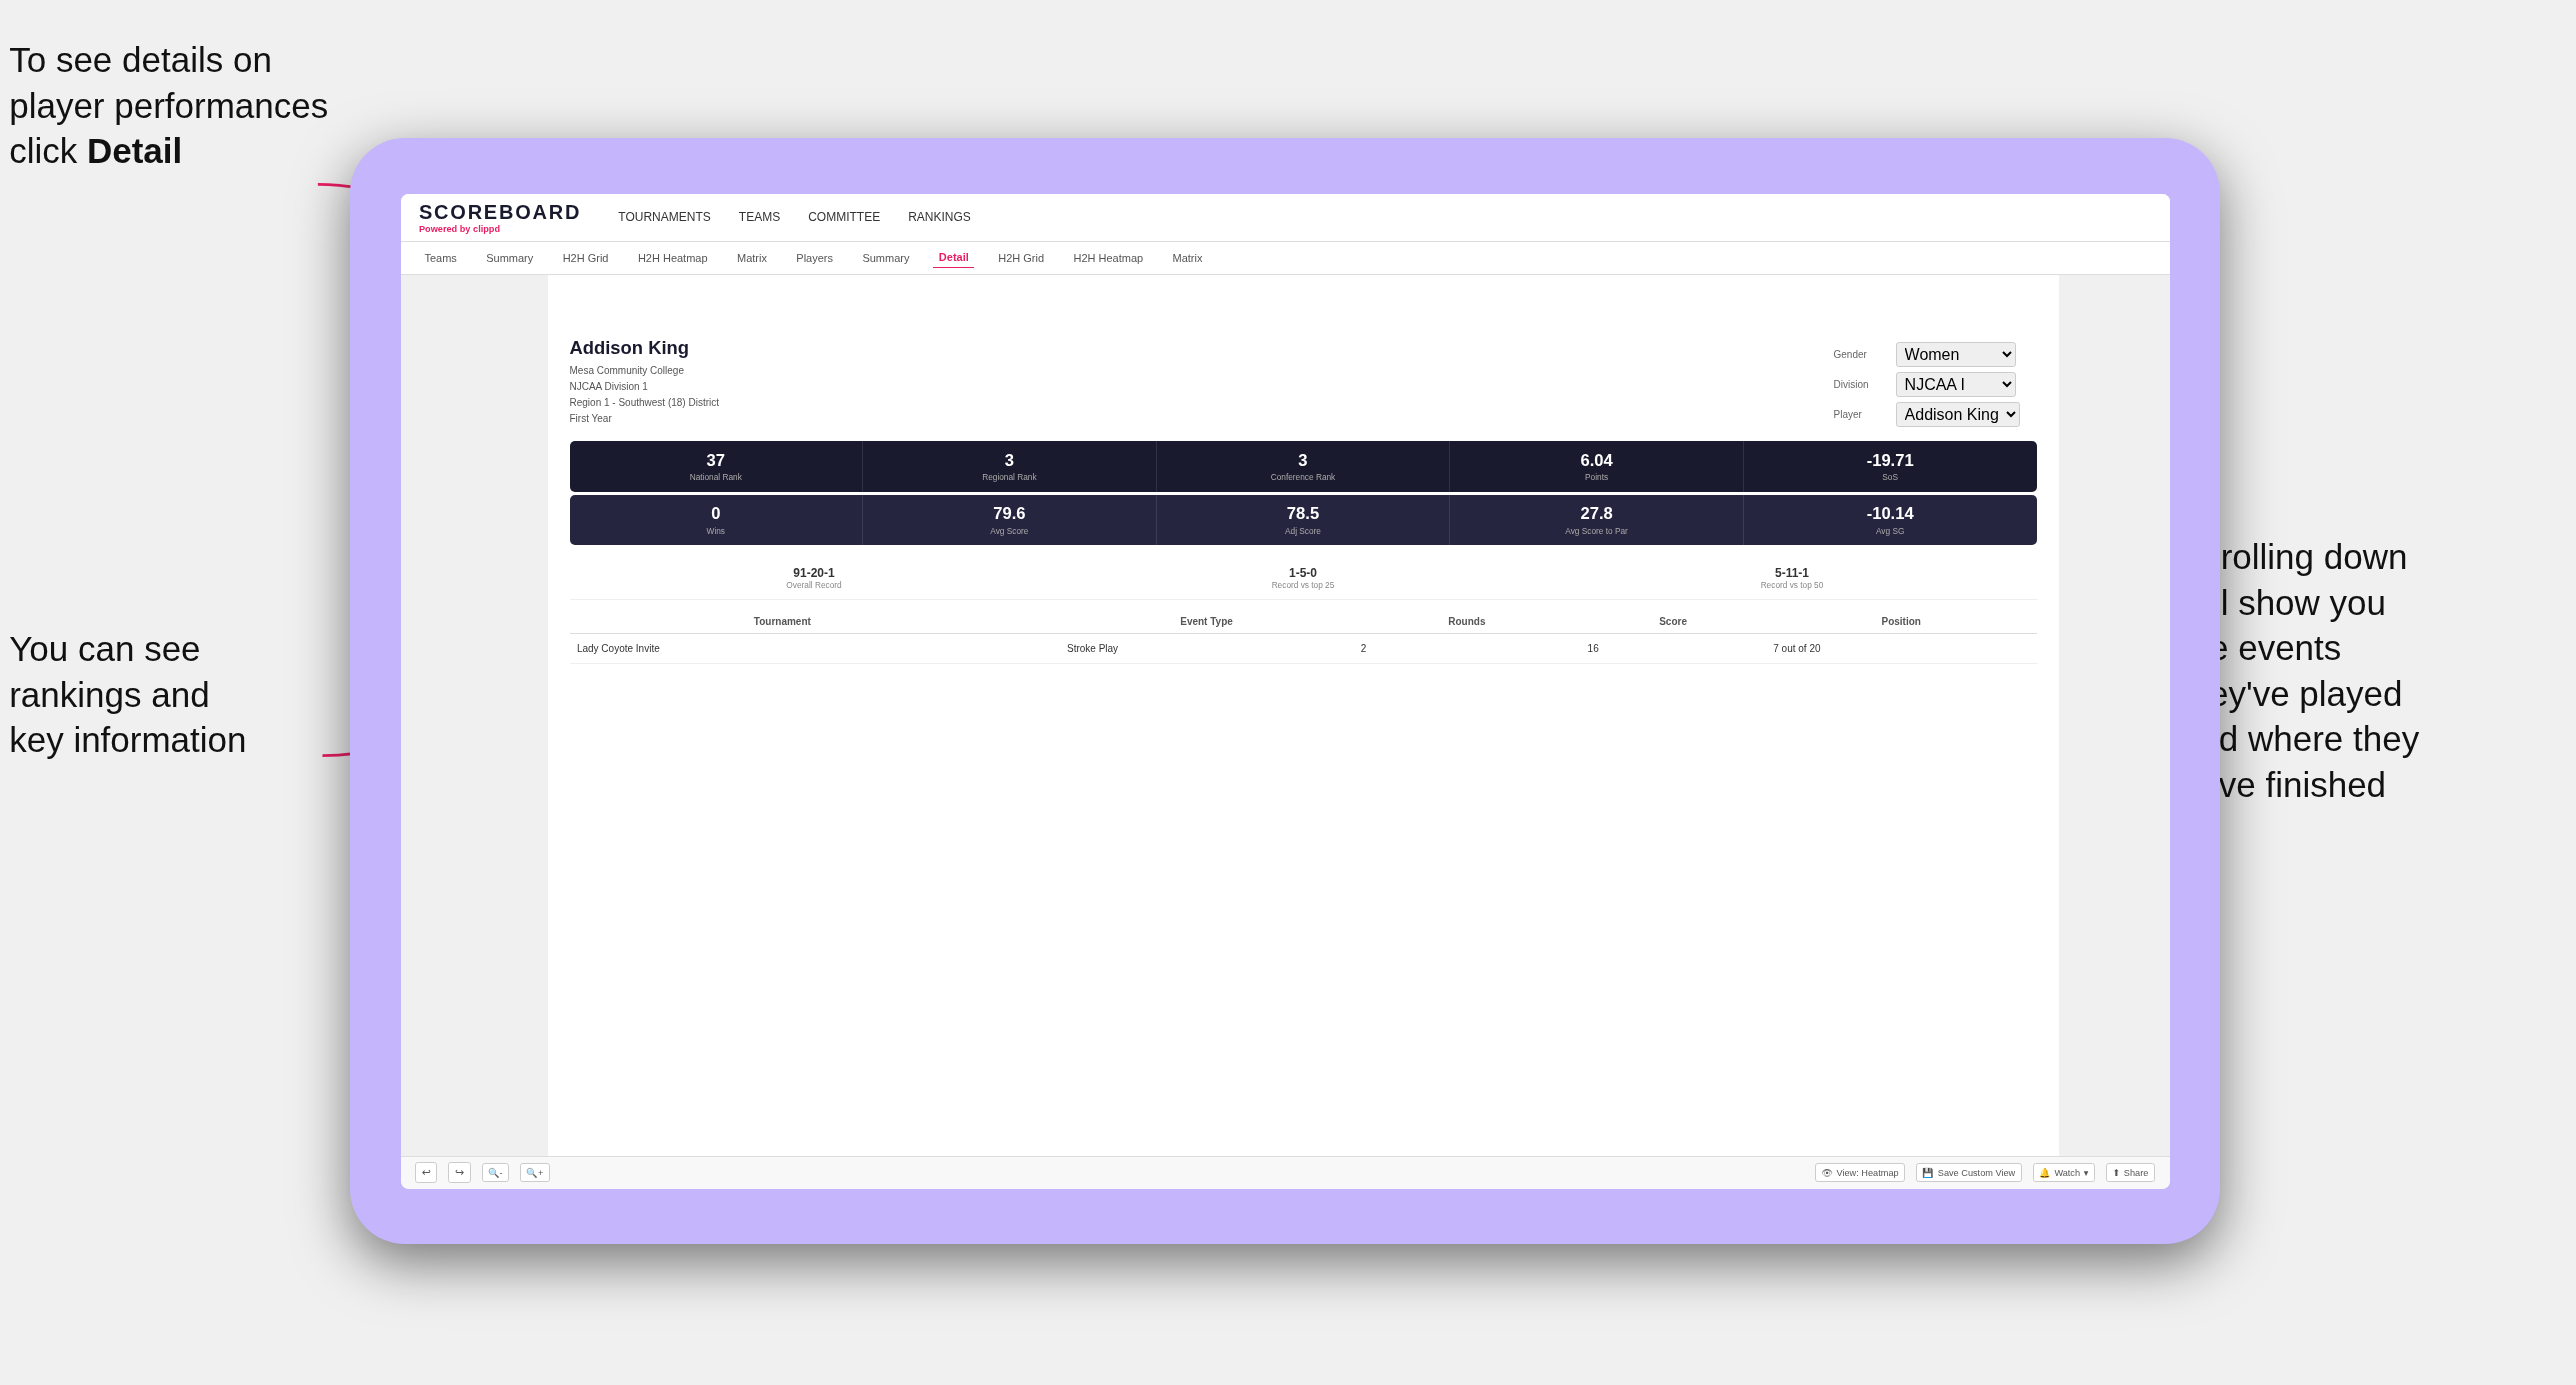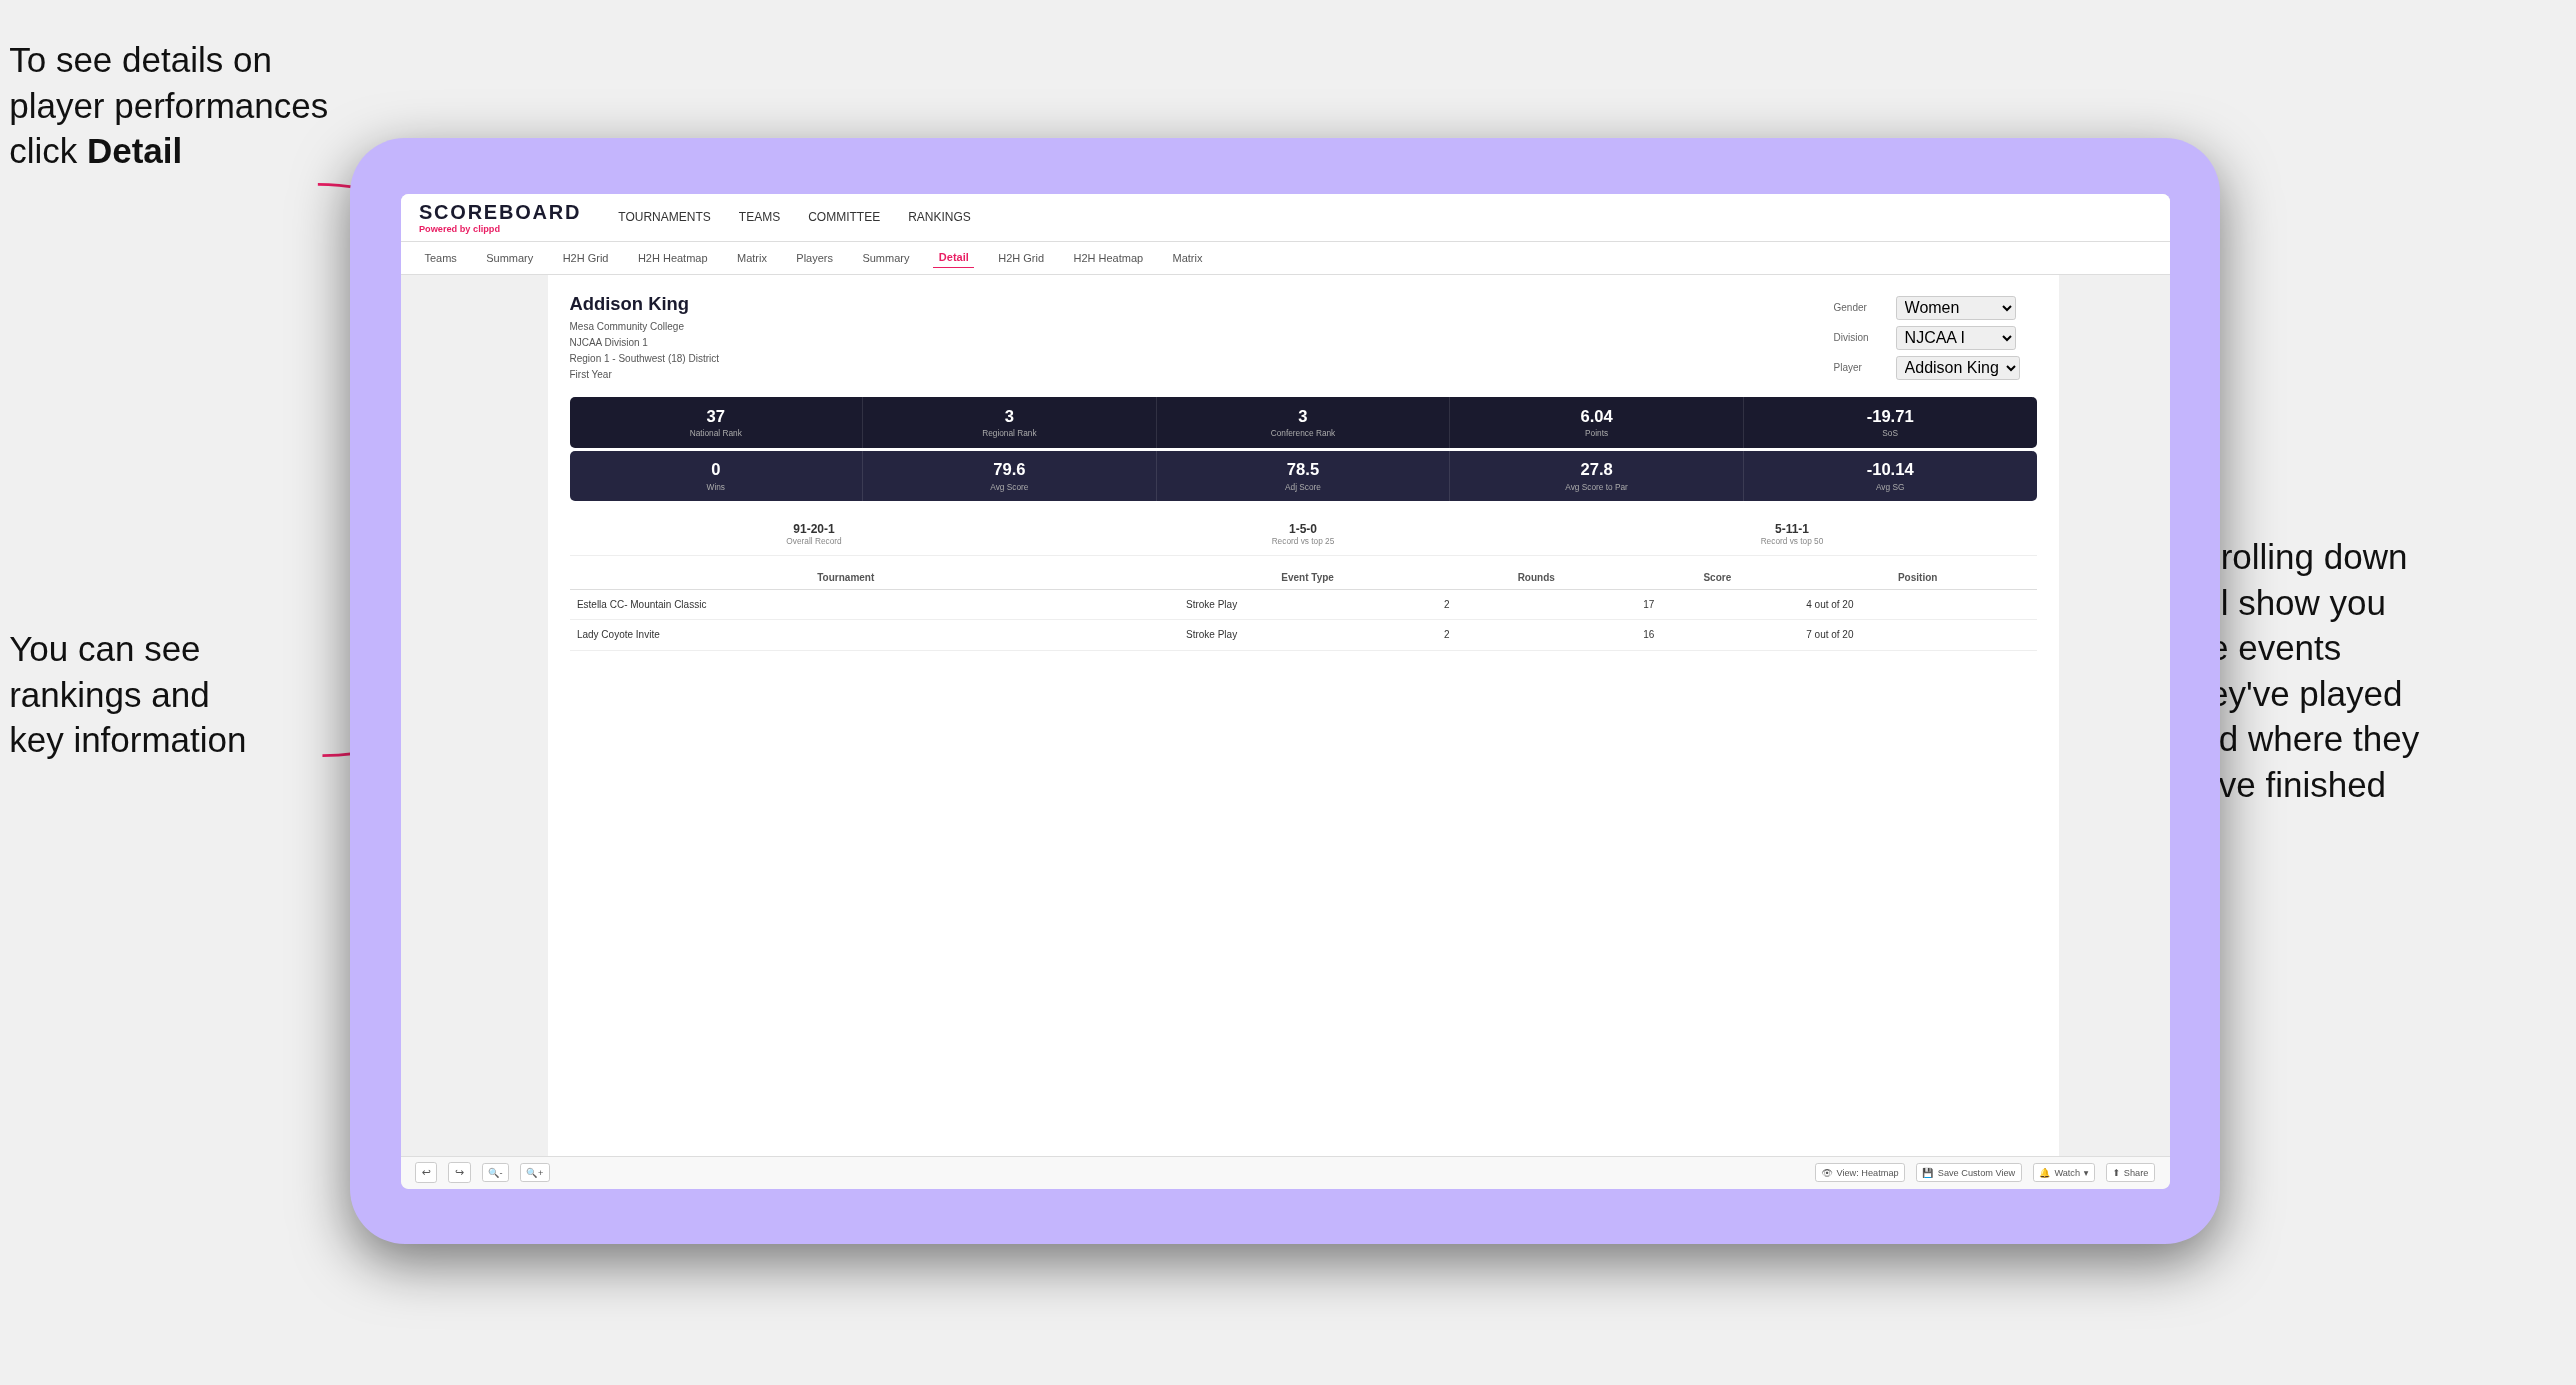--- a/index.html
+++ b/index.html
@@ -153,22 +153,23 @@
       flex: 1;
       background: #fff;
       padding: 18.4px 22px;
       overflow-y: auto;
     }
 
     
     .player-header {
       display: flex;
       justify-content: space-between;
-      align-items: center;
+      align-items: flex-end;
       margin-bottom: 14.7px;
+      margin-top: 44px;
     }
 
     .player-info h2 {
       font-size: 18.4px;
       font-weight: 700;
       color: #1a1a2e;
       margin-bottom: 3.7px;
     }
 
     .player-info p {
@@ -523,28 +524,20 @@
               <th>Tournament</th>
               <th></th>
               <th>Event Type</th>
               <th>Rounds</th>
               <th>Score</th>
               <th>Position</th>
             </tr>
           </thead>
           <tbody>
             <tr class="table-row">
-              <td>Estella CC- Mountain Classic</td>
-              <td></td>
-              <td>Stroke Play</td>
-              <td>2</td>
-              <td>17</td>
-              <td>4 out of 20</td>
-            </tr>
-            <tr class="table-row">
               <td>Lady Coyote Invite</td>
               <td></td>
               <td>Stroke Play</td>
               <td>2</td>
               <td>16</td>
               <td>7 out of 20</td>
             </tr>
           </tbody>
         </table>
 

